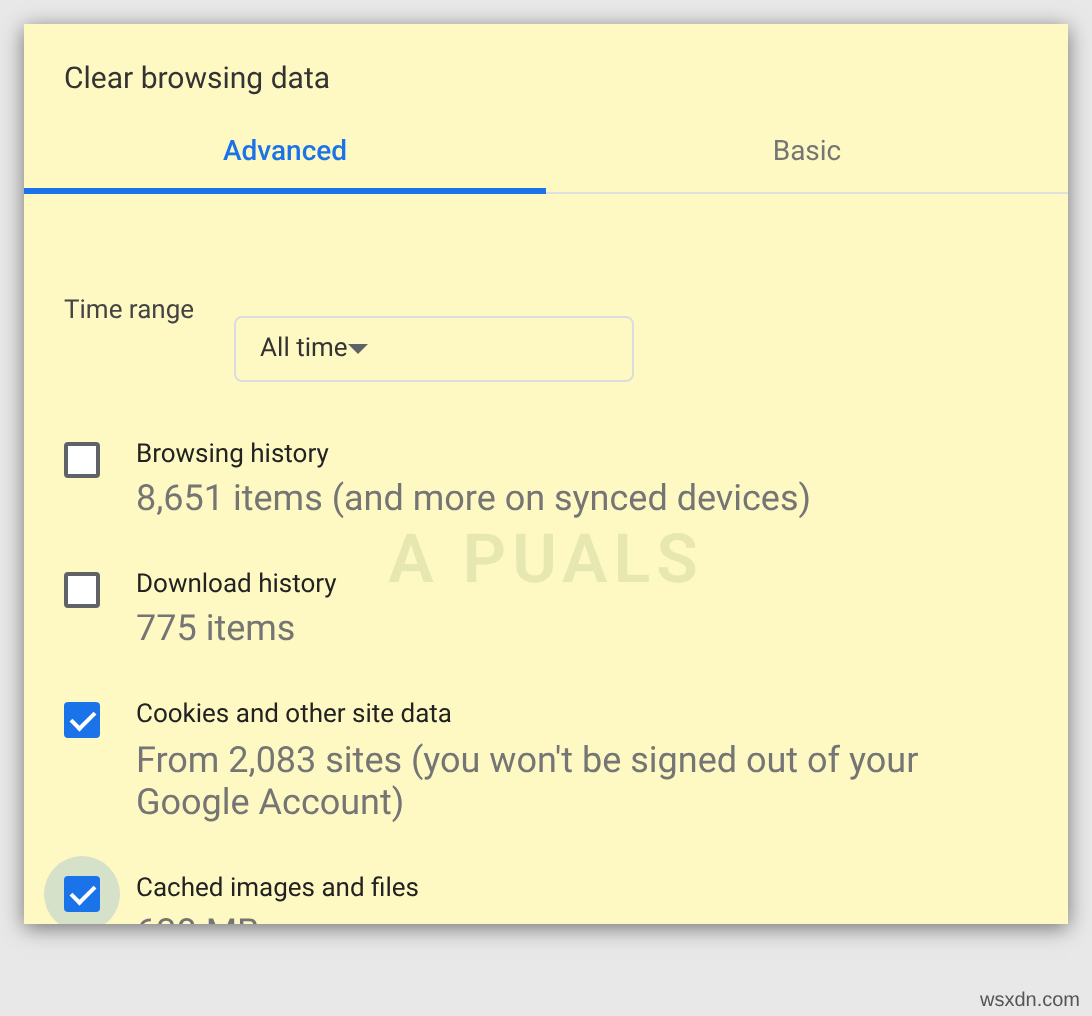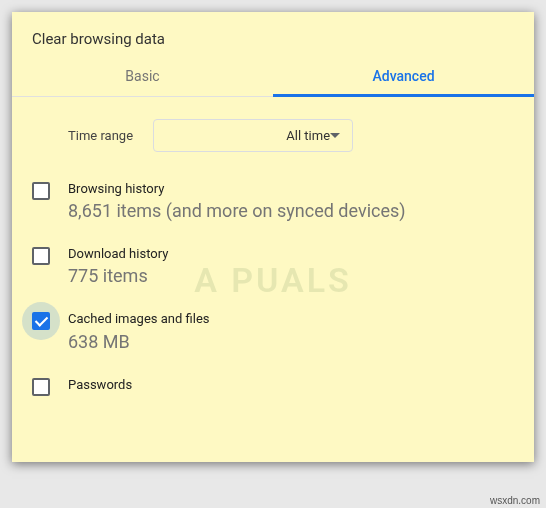--- a/index.html
+++ b/index.html
@@ -62,33 +62,33 @@
   .body::-webkit-scrollbar-track { background: #f1f1f1; }
   .time-row {
     display: flex;
     align-items: center;
     gap: 20px;
     padding: 12px 0 18px 0;
   }
   .time-label {
     font-size: 13px;
     color: #444;
-    margin-left: 36px;
   }
   .select {
     flex: 0 0 200px;
     border: 1px solid #dadce0;
     border-radius: 4px;
     padding: 8px 12px;
     font-size: 13px;
     color: #333;
     display: flex;
-    justify-content: flex-end;
+    justify-content: flex-start;
     align-items: center;
     cursor: pointer;
+    margin-top: 39px;
   }
   .select .caret {
     width: 0; height: 0;
     border-left: 5px solid transparent;
     border-right: 5px solid transparent;
     border-top: 5px solid #5f6368;
   }
   .options {
     display: flex;
     flex-direction: column;
@@ -188,22 +188,22 @@
   }
 </style>
 </head>
 <body>
 
 <div class="dialog">
 
   <div class="title">Clear browsing data</div>
 
   <div class="tabs">
+    <div class="tab active">Advanced</div>
     <div class="tab">Basic</div>
-    <div class="tab active">Advanced</div>
   </div>
 
   <div class="body">
 
     <div class="watermark">A    PUALS</div>
 
     <div class="time-row">
       <span class="time-label">Time range</span>
       <div class="select">
         <span>All time</span>
@@ -226,20 +226,29 @@
       <div class="option">
         <div class="cbwrap">
           <div class="checkbox"></div>
         </div>
         <div class="opt-text">
           <div class="opt-title">Download history</div>
           <div class="opt-sub">775 items</div>
         </div>
       </div>
 
+      <div class="option">
+        <div class="cbwrap">
+          <div class="checkbox checked"></div>
+        </div>
+        <div class="opt-text">
+          <div class="opt-title">Cookies and other site data</div>
+          <div class="opt-sub">From 2,083 sites (you won't be signed out of your Google Account)</div>
+        </div>
+      </div>
 
       <div class="option">
         <div class="cbwrap">
           <div class="halo"></div>
           <div class="checkbox checked"></div>
         </div>
         <div class="opt-text">
           <div class="opt-title">Cached images and files</div>
           <div class="opt-sub">638 MB</div>
         </div>

